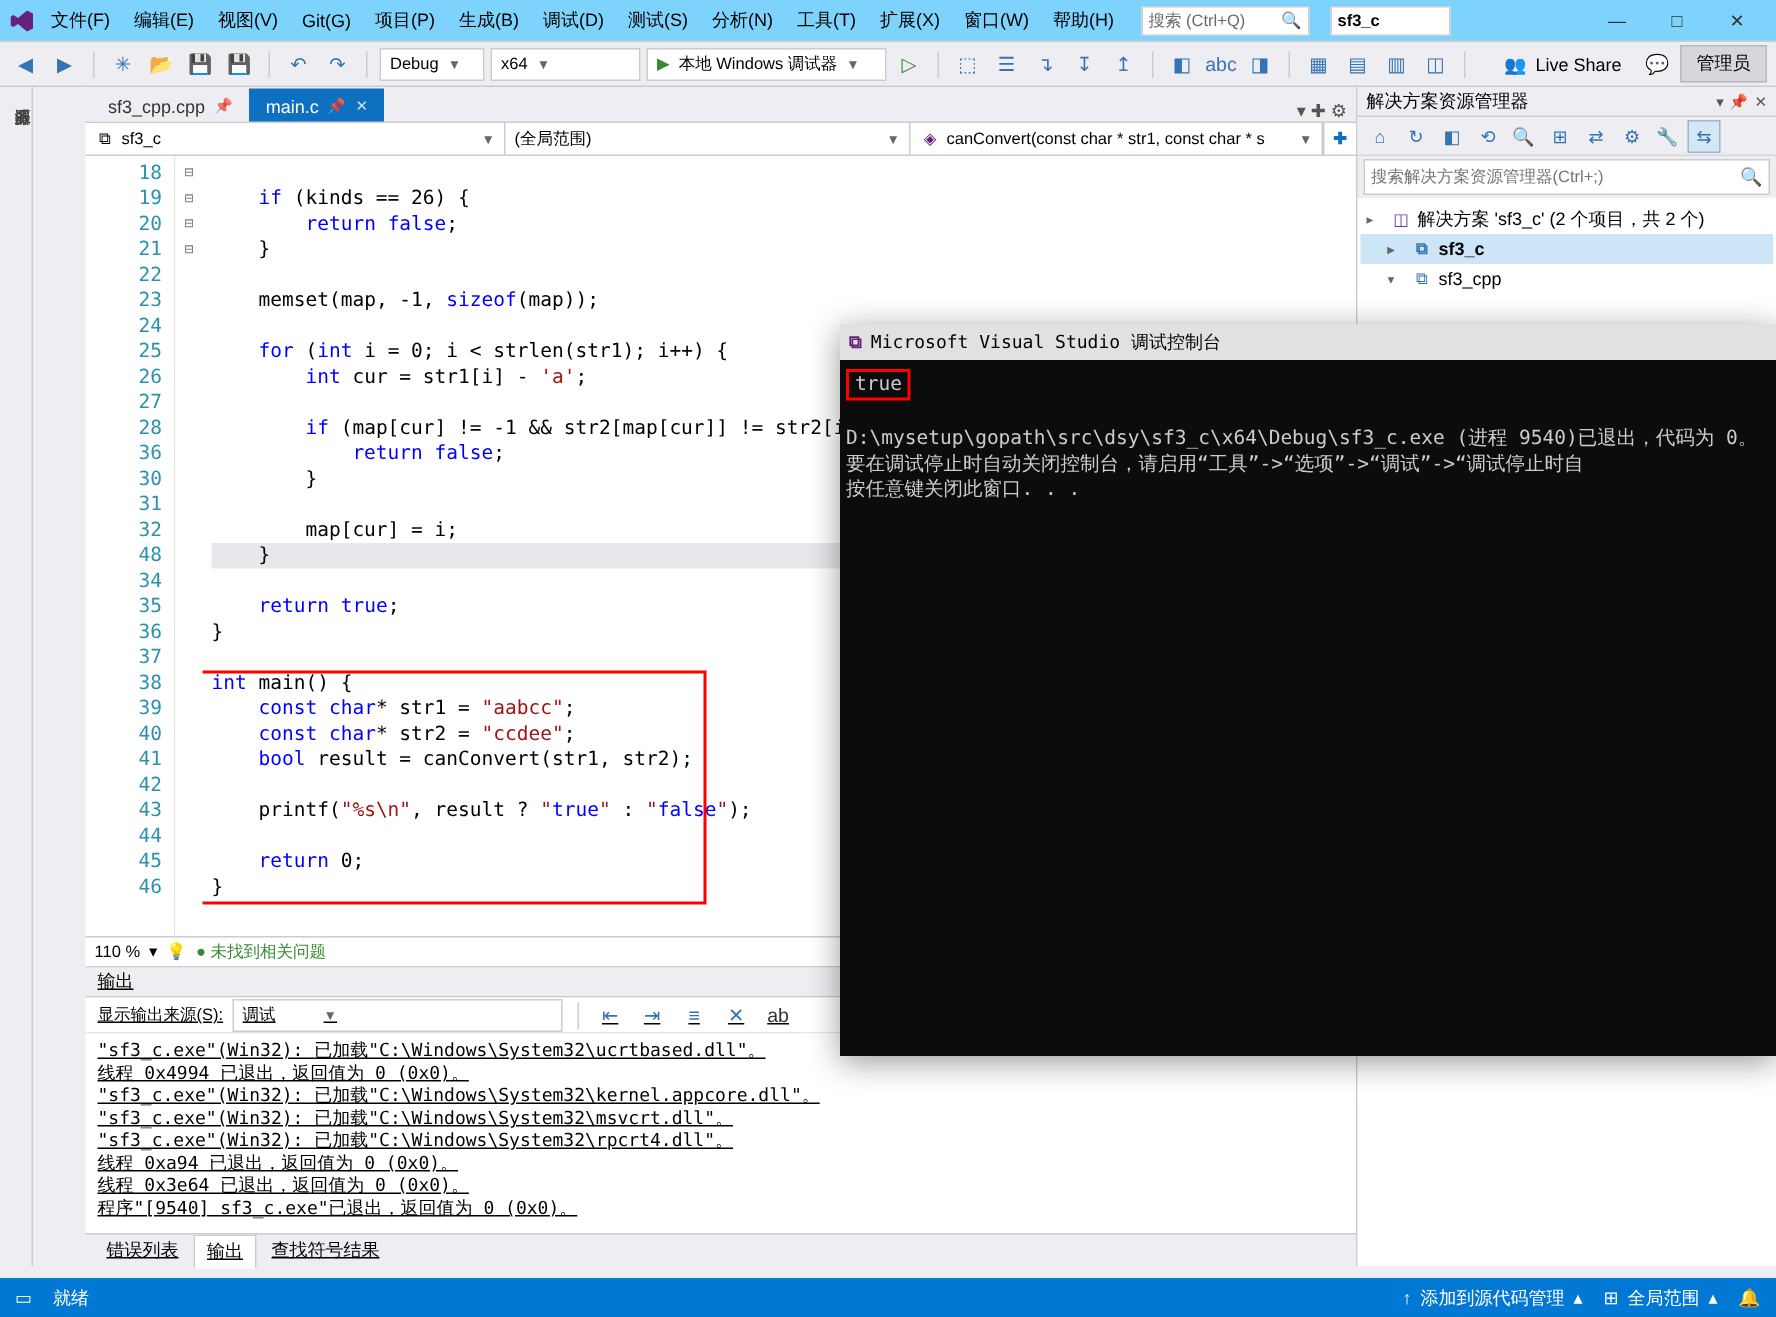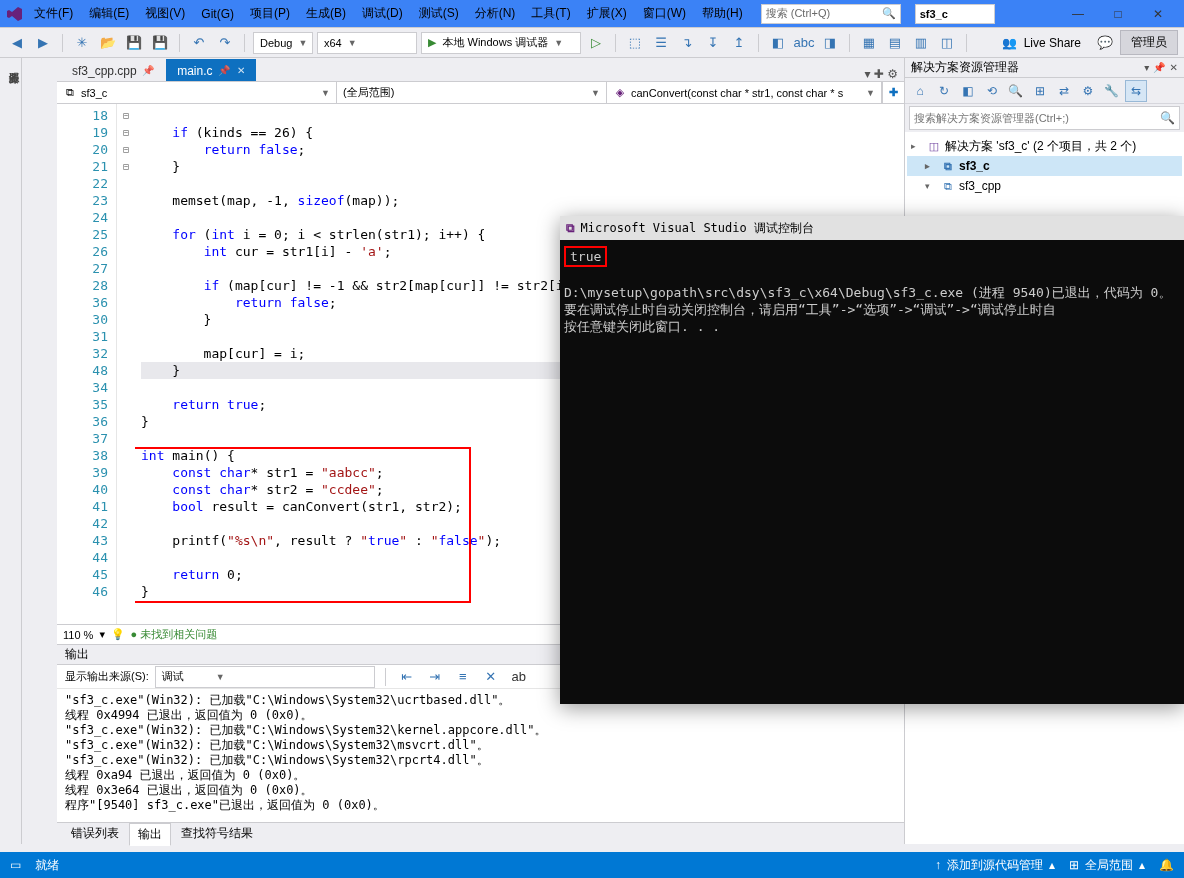--- a/index.html
+++ b/index.html
@@ -1,22 +1,22 @@
 <!DOCTYPE html>
 <html><head>
 <meta charset="utf-8">
 <style>
 * { box-sizing: border-box; margin: 0; padding: 0; }
 body { font-family: "Microsoft YaHei", "Segoe UI", sans-serif; font-size: 12px; background: #eeeef2; width: 1184px; height: 878px; overflow: hidden; position: relative; }
 
 
-.titlebar { height: 28px; display: flex; align-items: center; background: #3b82f6; padding: 0 6px; gap: 4px; border-bottom: 1px solid #ccccd0;}
+.titlebar { height: 28px; display: flex; align-items: center; background: #7dd3fc; padding: 0 6px; gap: 4px; border-bottom: 1px solid #ccccd0;}
 .titlebar .vs-logo { width: 18px; height: 18px; color: #68217a; display:flex; align-items:center; justify-content:center;}
 .menu-item { padding: 2px 6px; cursor: default; }
-.search-box { margin-left: 8px; width: 140px; height: 20px; border: 1px solid #ccccd0; background: #fff; display:flex; align-items:center; padding:0 4px; color:#6a6a6a; font-size:11px;}
+.search-box { margin-left: 8px; width: 112px; height: 20px; border: 1px solid #ccccd0; background: #fff; display:flex; align-items:center; padding:0 4px; color:#6a6a6a; font-size:11px;}
 .search-box .mag { margin-left:auto; }
 .solution-pill { margin-left: 10px; width: 80px; height: 20px; border:1px solid #ccccd0; background:#fff; display:flex; align-items:center; padding:0 4px; font-weight:bold; font-size:11px;}
 .win-btns { margin-left:auto; display:flex; }
 .win-btn { width: 40px; height: 24px; display:flex; align-items:center; justify-content:center; color:#333; }
 
 
 .toolbar { height: 30px; background:#eeeef2; display:flex; align-items:center; padding:0 6px; gap:4px; border-bottom:1px solid #ccccd0;}
 .tbtn { width:22px; height:22px; display:flex; align-items:center; justify-content:center; color:#3574b3; font-size:13px;}
 .tsep { width:1px; height:18px; background:#ccccd0; margin:0 4px;}
 .combo { height:22px; border:1px solid #ccccd0; background:#fff; display:flex; align-items:center; padding:0 6px; font-size:11px; gap:6px;}
@@ -58,21 +58,21 @@
 .fn { color:#000; }
 .str { color:#a31515; }
 .hl-line { background:#e8e8ec; display:inline-block; width:100%;}
 .redbox { position:absolute; border:2px solid #ff0000; pointer-events:none;}
 
 
 .zoombar { height:20px; border-top:1px solid #ccccd0; display:flex; align-items:center; font-size:11px; padding:0 6px; gap:6px; background:#fff;}
 .zoombar .issue { color:#388a34;}
 
 
-.output-panel { border-top:1px solid #ccccd0; background:#eeeef2; display:flex; flex-direction:column; height:200px;}
+.output-panel { border-top:1px solid #ccccd0; background:#eeeef2; display:flex; flex-direction:column; height:200px;text-decoration:underline;}
 .output-panel .hdr { height:20px; display:flex; align-items:center; padding:0 8px; font-size:12px; border-bottom:1px solid #ccccd0; background:#eeeef2;}
 .output-panel .tog { margin-left:auto; display:flex; gap:4px; color:#555; font-size:10px;}
 .output-panel .srcrow { height:24px; background:#fff; display:flex; align-items:center; padding:0 8px; gap:6px; font-size:11px; border-bottom:1px solid #e6e6e6;}
 .output-panel .srcrow .combo { width:220px;gap:32px; }
 .output-body { flex:1; background:#fff; font-family:SimSun,Consolas,monospace; font-size:12px; line-height:15px; padding:4px 8px; overflow:auto; color:#000;}
 .output-tabs { height:22px; display:flex; align-items:center; background:#eeeef2; border-top:1px solid #ccccd0; padding:0 6px; gap:2px; font-size:12px;}
 .output-tabs .otab { padding:2px 8px; }
 .output-tabs .otab.active { background:#fff; border:1px solid #ccccd0; border-bottom-color:#fff; position:relative; top:1px;}
 
 
@@ -147,21 +147,21 @@
   <div class="tbtn">▶</div>
   <div class="tsep"></div>
   <div class="tbtn">✳</div>
   <div class="tbtn">📂</div>
   <div class="tbtn">💾</div>
   <div class="tbtn">💾</div>
   <div class="tsep"></div>
   <div class="tbtn">↶</div>
   <div class="tbtn">↷</div>
   <div class="tsep"></div>
-  <div class="combo" style="width:60px">
+  <div class="combo" style="width:70px">
       <span>Debug</span>
       <span class="chev">▼</span>
     </div>
   <div class="combo" style="width:100px">
       <span>x64</span>
       <span class="chev">▼</span>
     </div>
   <div class="combo play" style="width:160px">
       <span>▶</span>
       <span style="color:#000">本地 Windows 调试器</span>

